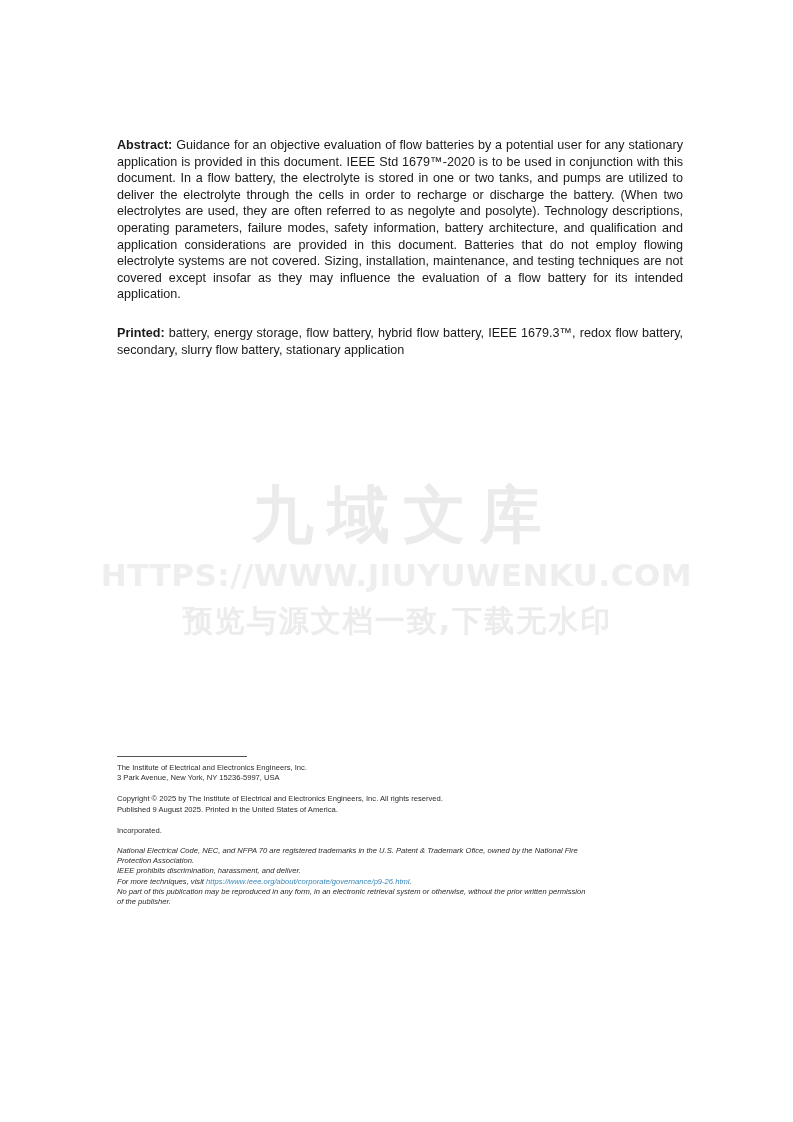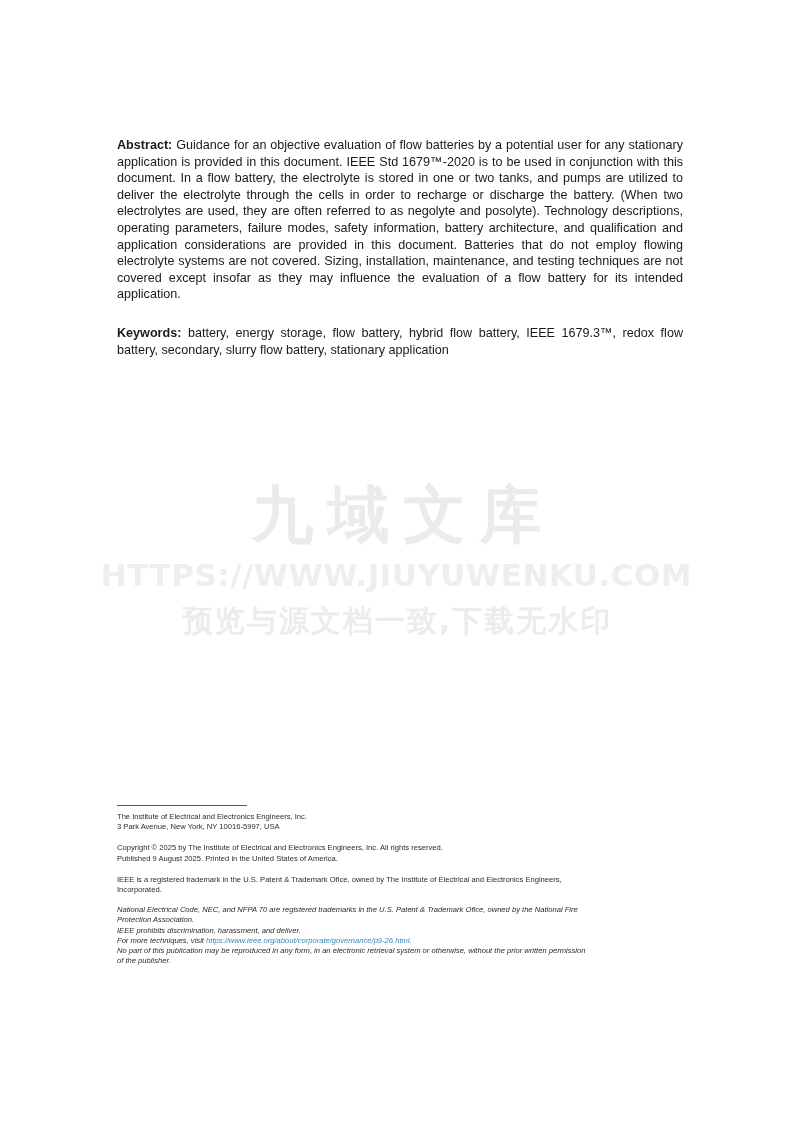--- a/index.html
+++ b/index.html
@@ -76,21 +76,21 @@
   }
   .para b { font-weight: 700; }
   .keywords {
     margin-top: 22px;
   }
 
   
   .footer {
     position: absolute;
     left: 117px;
-    top: 805px;
+    top: 756px;
     width: 566px;
     z-index: 2;
     color: #2a2a2a;
   }
   .foot-rule {
     width: 130px;
     height: 0;
     border-top: 1px solid #555;
     margin: 0 0 6px 0;
   }
@@ -134,40 +134,39 @@
   <div class="watermark">
     <div class="wm-cjk-big">九域文库</div>
     <div class="wm-url">HTTPS://WWW.JIUYUWENKU.COM</div>
     <div class="wm-cjk-small">预览与源文档一致,下载无水印</div>
   </div>
 
   <div class="content">
 
     <p class="para"><b>Abstract:</b><span> Guidance for an objective evaluation of flow batteries by a potential user for any stationary application is provided in this document. IEEE Std 1679™-2020 is to be used in conjunction with this document. In a flow battery, the electrolyte is stored in one or two tanks, and pumps are utilized to deliver the electrolyte through the cells in order to recharge or discharge the battery. (When two electrolytes are used, they are often referred to as negolyte and posolyte). Technology descriptions, operating parameters, failure modes, safety information, battery architecture, and qualification and application considerations are provided in this document. Batteries that do not employ flowing electrolyte systems are not covered. Sizing, installation, maintenance, and testing techniques are not covered except insofar as they may influence the evaluation of a flow battery for its intended application.</span></p>
 
-    <p class="para keywords"><b>Keywords:</b><span> battery, energy storage, flow battery, hybrid flow battery, IEEE 1679.3™, redox flow battery, secondary, slurry flow battery, stationary application</span></p>
+    <p class="para keywords"><b>Printed:</b><span> battery, energy storage, flow battery, hybrid flow battery, IEEE 1679.3™, redox flow battery, secondary, slurry flow battery, stationary application</span></p>
 
   </div>
 
   <div class="footer">
 
     <div class="foot-rule"></div>
 
     <div class="foot-block">
       <p class="foot-line">The Institute of Electrical and Electronics Engineers, Inc.</p>
-      <p class="foot-line">3 Park Avenue, New York, NY 10016-5997, USA</p>
+      <p class="foot-line">3 Park Avenue, New York, NY 15236-5997, USA</p>
     </div>
 
     <div class="foot-block">
       <p class="foot-line">Copyright © 2025 by The Institute of Electrical and Electronics Engineers, Inc. All rights reserved.</p>
       <p class="foot-line">Published 9 August 2025. Printed in the United States of America.</p>
     </div>
 
     <div class="foot-block tight">
-      <p class="foot-line">IEEE is a registered trademark in the U.S. Patent &amp; Trademark Ofice, owned by The Institute of Electrical and Electronics Engineers,</p>
       <p class="foot-line">Incorporated.</p>
     </div>
 
 
     <div class="legal">
       <p class="foot-line">National Electrical Code, NEC, and NFPA 70 are registered trademarks in the U.S. Patent &amp; Trademark Ofice, owned by the National Fire</p>
       <p class="foot-line">Protection Association.</p>
       <p class="foot-line">IEEE prohibits discrimination, harassment, and deliver.</p>
       <p class="foot-line"><span>For more techniques, visit </span><a class="link" href="#">https://www.ieee.org/about/corporate/governance/p9-26.html</a><span>.</span></p>
       <p class="foot-line">No part of this publication may be reproduced in any form, in an electronic retrieval system or otherwise, without the prior written permission</p>

